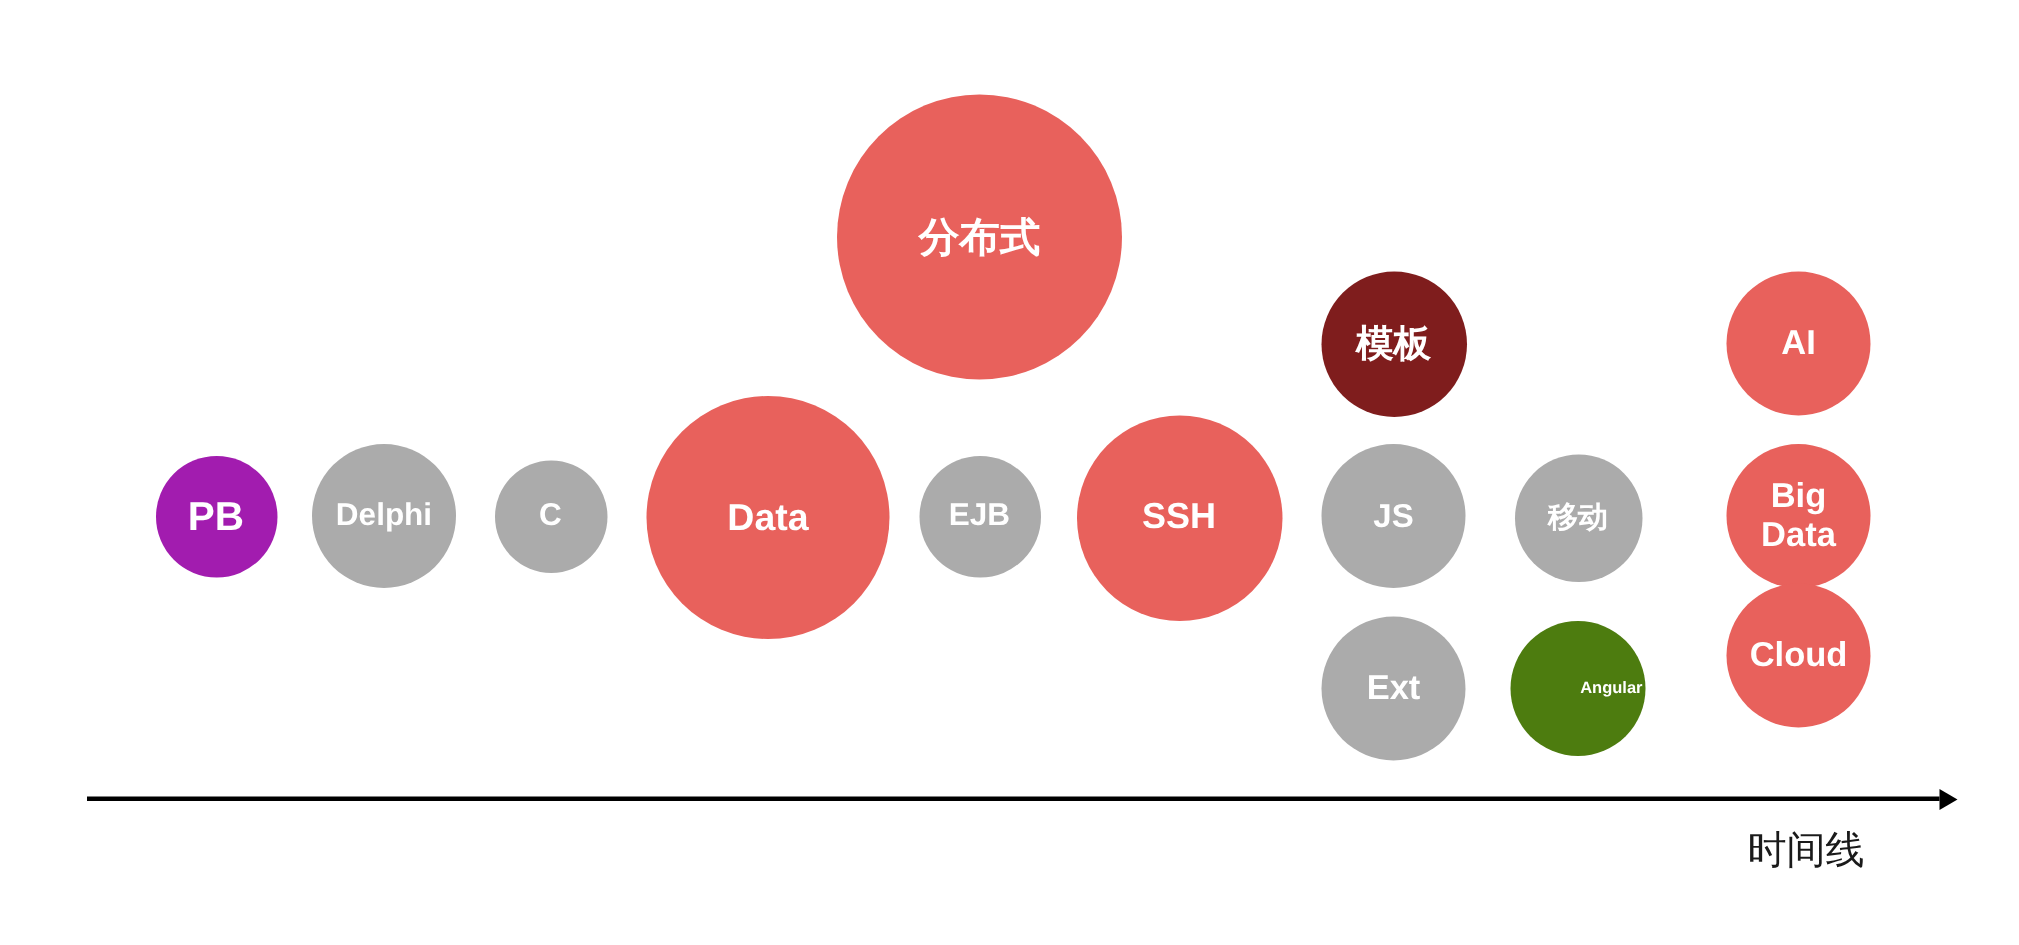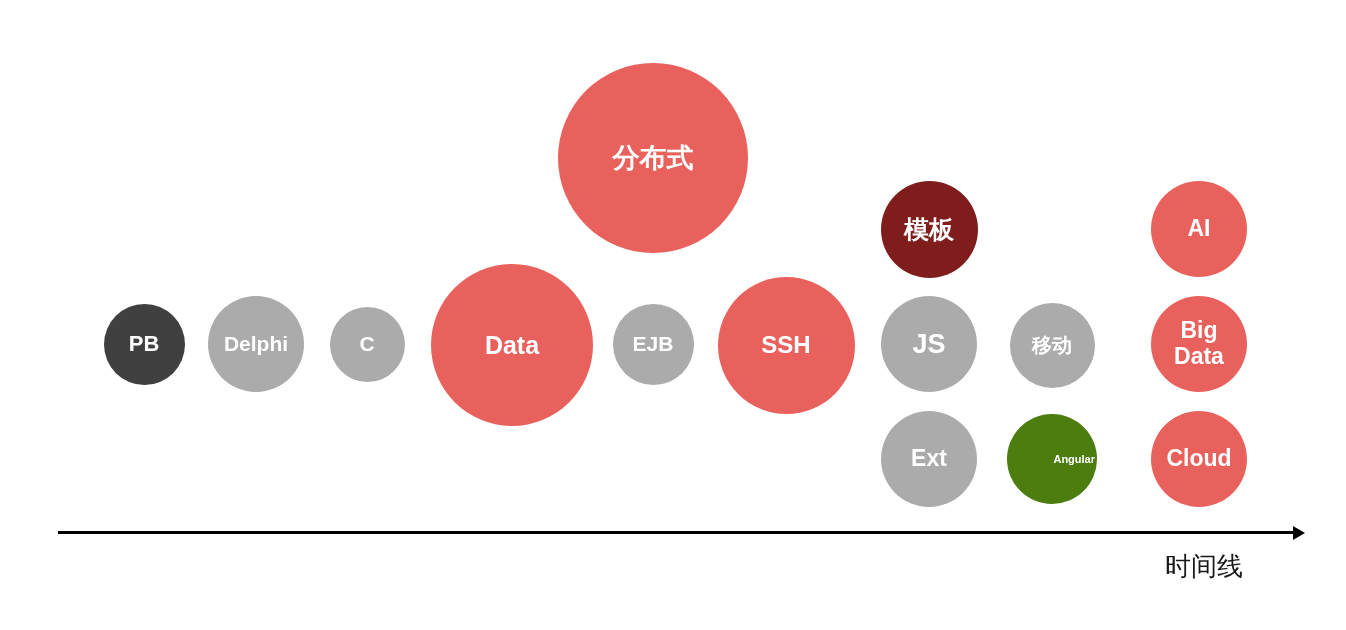--- a/index.html
+++ b/index.html
@@ -55,21 +55,21 @@
     font-weight: normal;
     white-space: nowrap;
   }
 </style>
 </head>
 <body>
 
 <div id="canvas" style="width: 1346px; height: 630px; background: rgb(255, 255, 255);">
 
   <div id="bubble-layer">
-      <div class="bubble" style="left: 103.5px; top: 303.5px; width: 81px; height: 81px; background: #404040; font-size: 22px; color: rgb(255, 255, 255);">
+      <div class="bubble" style="left: 103.5px; top: 303.5px; width: 81px; height: 81px; background: #a21caf; font-size: 27px; color: rgb(255, 255, 255);">
         <span class="bubble-label">PB</span>
       </div>
       <div class="bubble" style="left: 208px; top: 296px; width: 96px; height: 96px; background: rgb(171, 171, 171); font-size: 21px; color: rgb(255, 255, 255);">
         <span class="bubble-label">Delphi</span>
       </div>
       <div class="bubble" style="left: 329.5px; top: 306.5px; width: 75px; height: 75px; background: rgb(171, 171, 171); font-size: 21px; color: rgb(255, 255, 255);">
         <span class="bubble-label">C</span>
       </div>
       <div class="bubble" style="left: 431px; top: 264px; width: 162px; height: 162px; background: rgb(232, 97, 92); font-size: 25px; color: rgb(255, 255, 255);">
         <span class="bubble-label">Data</span>
@@ -79,40 +79,40 @@
       </div>
       <div class="bubble" style="left: 612.5px; top: 303.5px; width: 81px; height: 81px; background: rgb(171, 171, 171); font-size: 21px; color: rgb(255, 255, 255); text-align: center;">
         <span class="bubble-label">EJB</span>
       </div>
       <div class="bubble" style="left: 717.5px; top: 276.5px; width: 137px; height: 137px; background: rgb(232, 97, 92); font-size: 24px; color: rgb(255, 255, 255);">
         <span class="bubble-label">SSH</span>
       </div>
       <div class="bubble" style="left: 880.5px; top: 180.5px; width: 97px; height: 97px; background: #7f1d1d; font-size: 25px; color: rgb(255, 255, 255);">
         <span class="bubble-label">模板</span>
       </div>
-      <div class="bubble" style="left: 881px; top: 296px; width: 96px; height: 96px; background: rgb(171, 171, 171); font-size: 27px; color: rgb(255, 255, 255);">
+      <div class="bubble" style="left: 881px; top: 296px; width: 96px; height: 96px; background: rgb(171, 171, 171); font-size: 22px; color: rgb(255, 255, 255);">
         <span class="bubble-label">JS</span>
       </div>
       <div class="bubble" style="left: 881px; top: 411px; width: 96px; height: 96px; background: rgb(171, 171, 171); font-size: 23px; color: rgb(255, 255, 255);">
         <span class="bubble-label">Ext</span>
       </div>
       <div class="bubble" style="left: 1009.5px; top: 302.5px; width: 85px; height: 85px; background: rgb(171, 171, 171); font-size: 20px; color: rgb(255, 255, 255);">
         <span class="bubble-label">移动</span>
       </div>
       <div class="bubble" style="left: 1007px; top: 414px; width: 90px; height: 90px; background: #4d7c0f; font-size: 11px; color: rgb(255, 255, 255); text-align: right;">
         <span class="bubble-label">Angular</span>
       </div>
       <div class="bubble" style="left: 1151px; top: 181px; width: 96px; height: 96px; background: rgb(232, 97, 92); font-size: 23px; color: rgb(255, 255, 255);">
         <span class="bubble-label">AI</span>
       </div>
       <div class="bubble" style="left: 1151px; top: 296px; width: 96px; height: 96px; background: rgb(232, 97, 92); font-size: 23px; color: rgb(255, 255, 255);">
         <span class="bubble-label">Big
 Data</span>
       </div>
-      <div class="bubble" style="left: 1151px; top: 411px; width: 96px; height: 96px; background: rgb(232, 97, 92); font-size: 23px; color: rgb(255, 255, 255);">
+      <div class="bubble" style="left: 1151px; top: 389px; width: 96px; height: 96px; background: rgb(232, 97, 92); font-size: 23px; color: rgb(255, 255, 255);">
         <span class="bubble-label">Cloud</span>
       </div>
     </div>
 
   <div class="axis" id="timeline-axis" style="left: 58px; top: 531px; width: 1235px; border-top-width: 3px; border-top-color: rgb(0, 0, 0);"></div>
   <div class="axis-head" id="timeline-axis-head" style="left: 1293px; top: 525.5px; border-width: 7px 0px 7px 12px; border-color: transparent transparent transparent rgb(0, 0, 0);"></div>
   <div class="axis-label" id="timeline-axis-label" style="left: 1165px; top: 549px; font-size: 26px; color: rgb(26, 26, 26);">时间线</div>
 
 </div>
 

